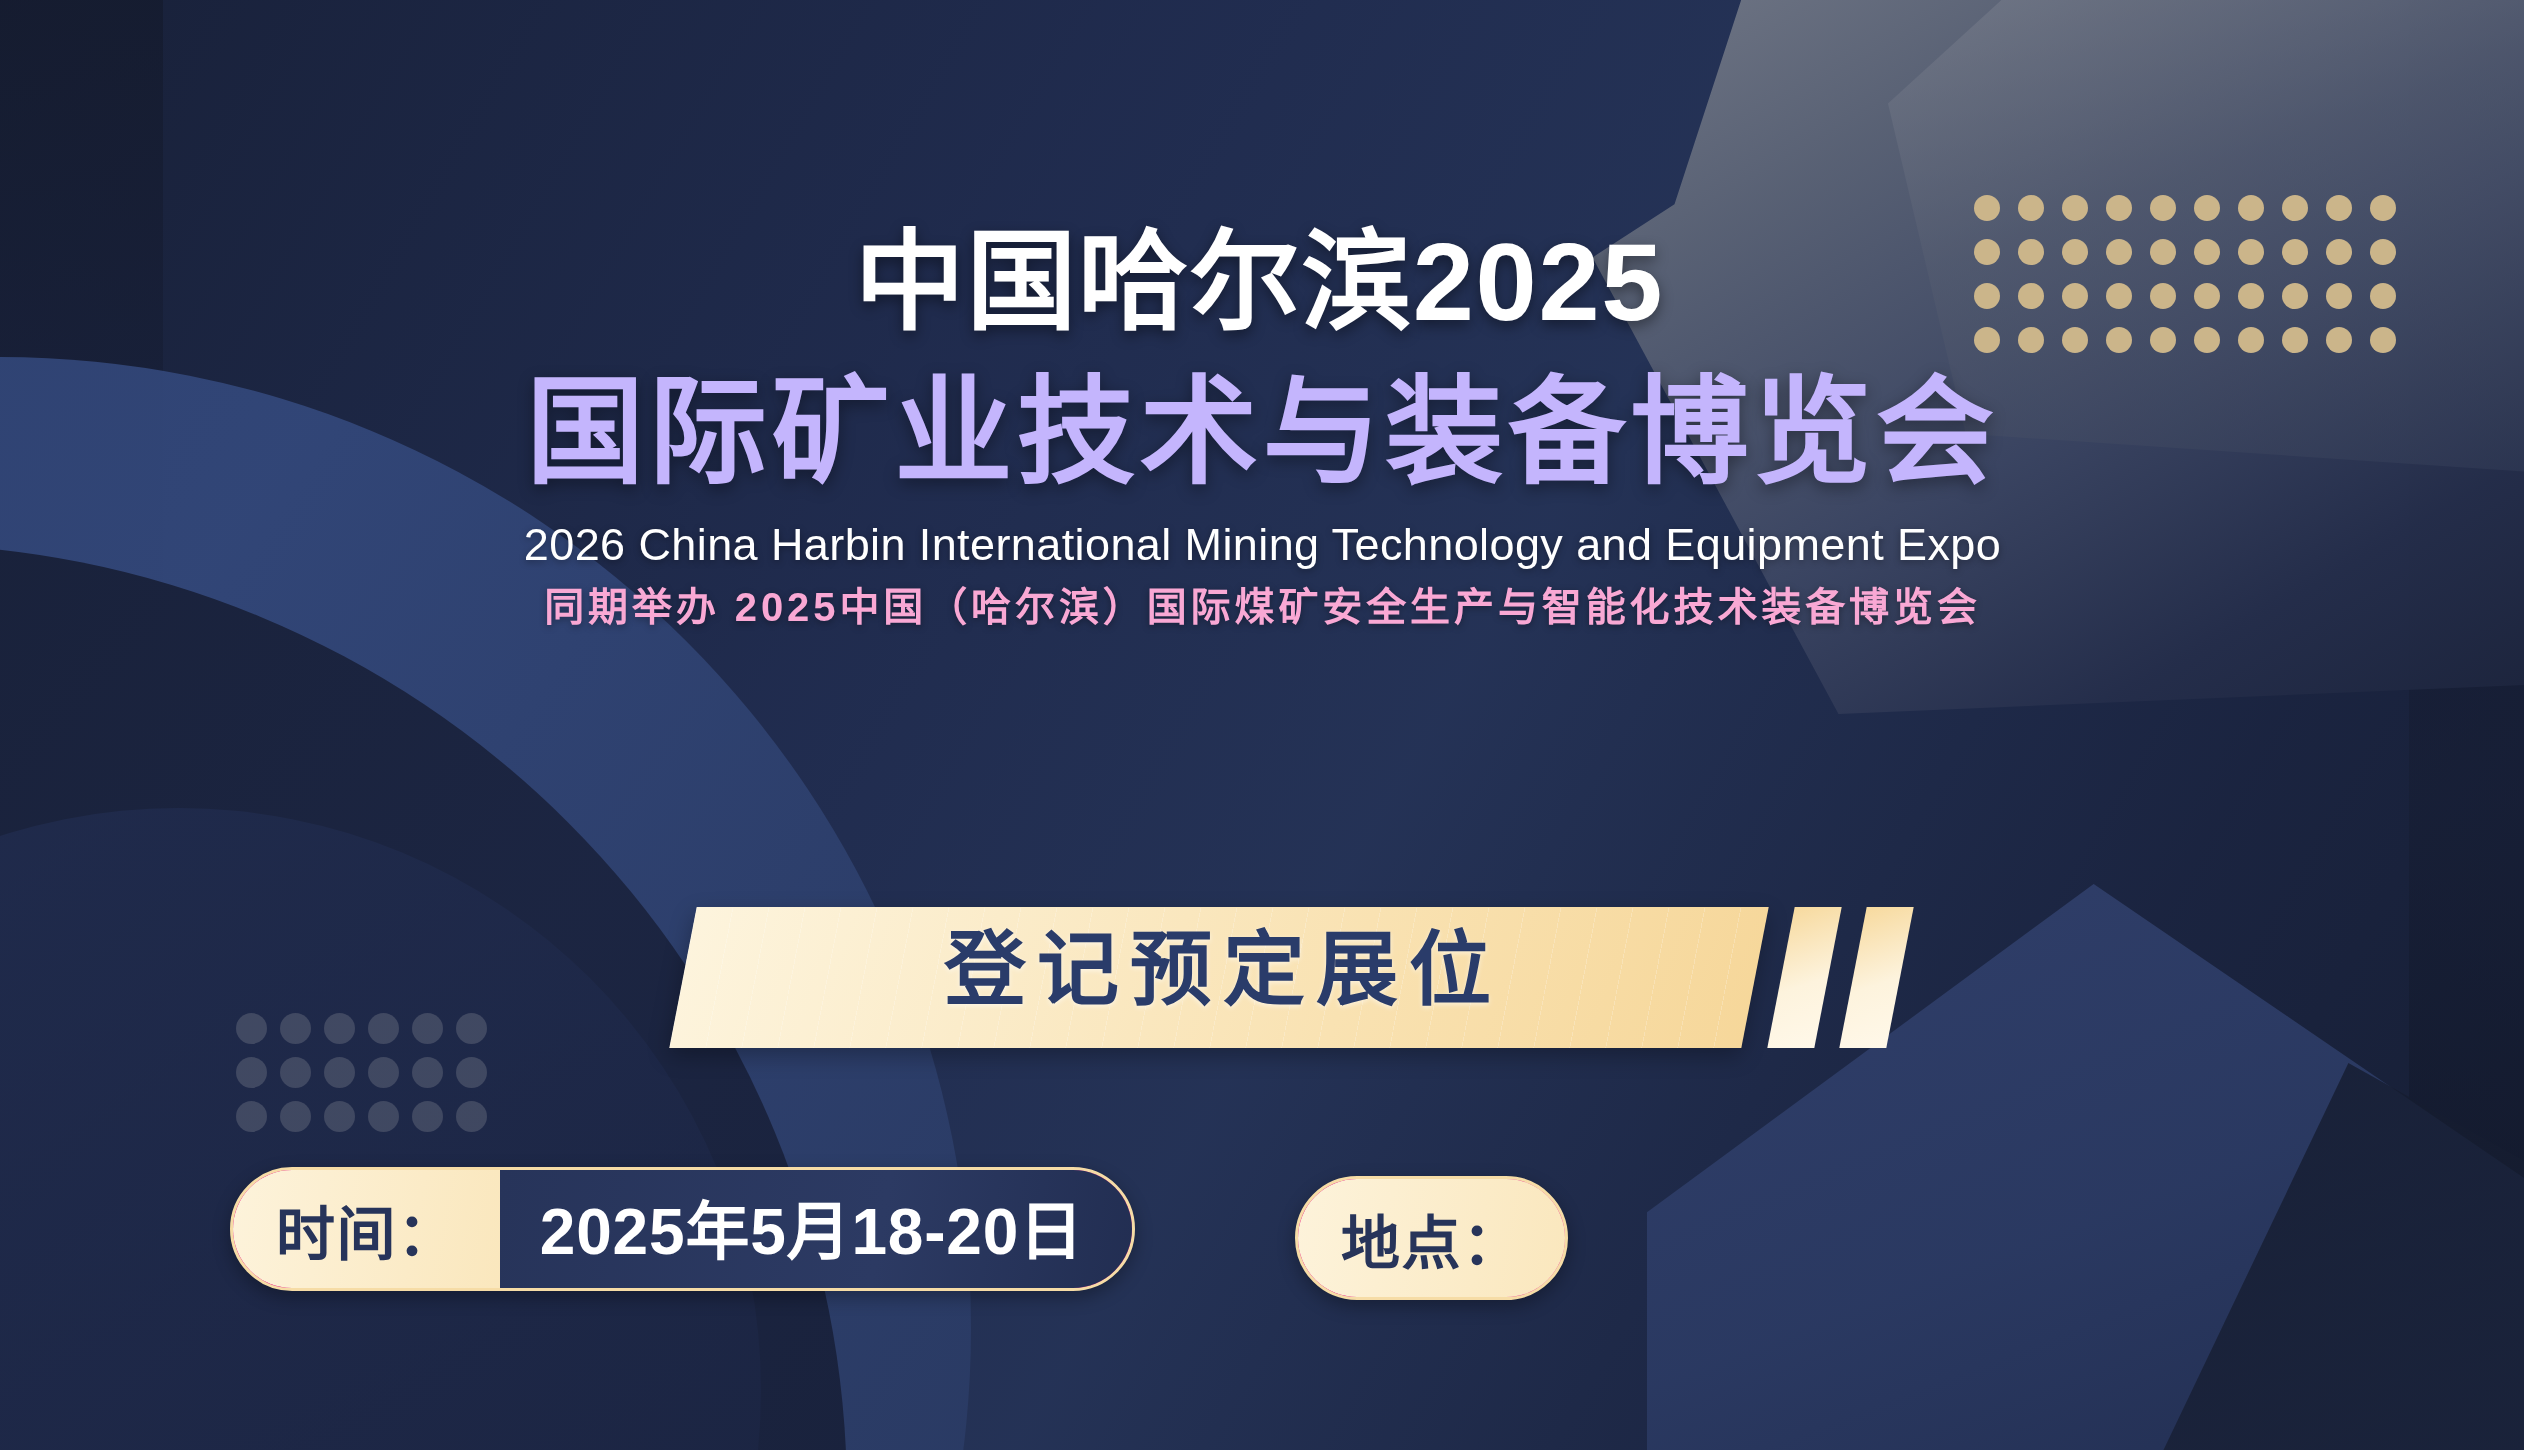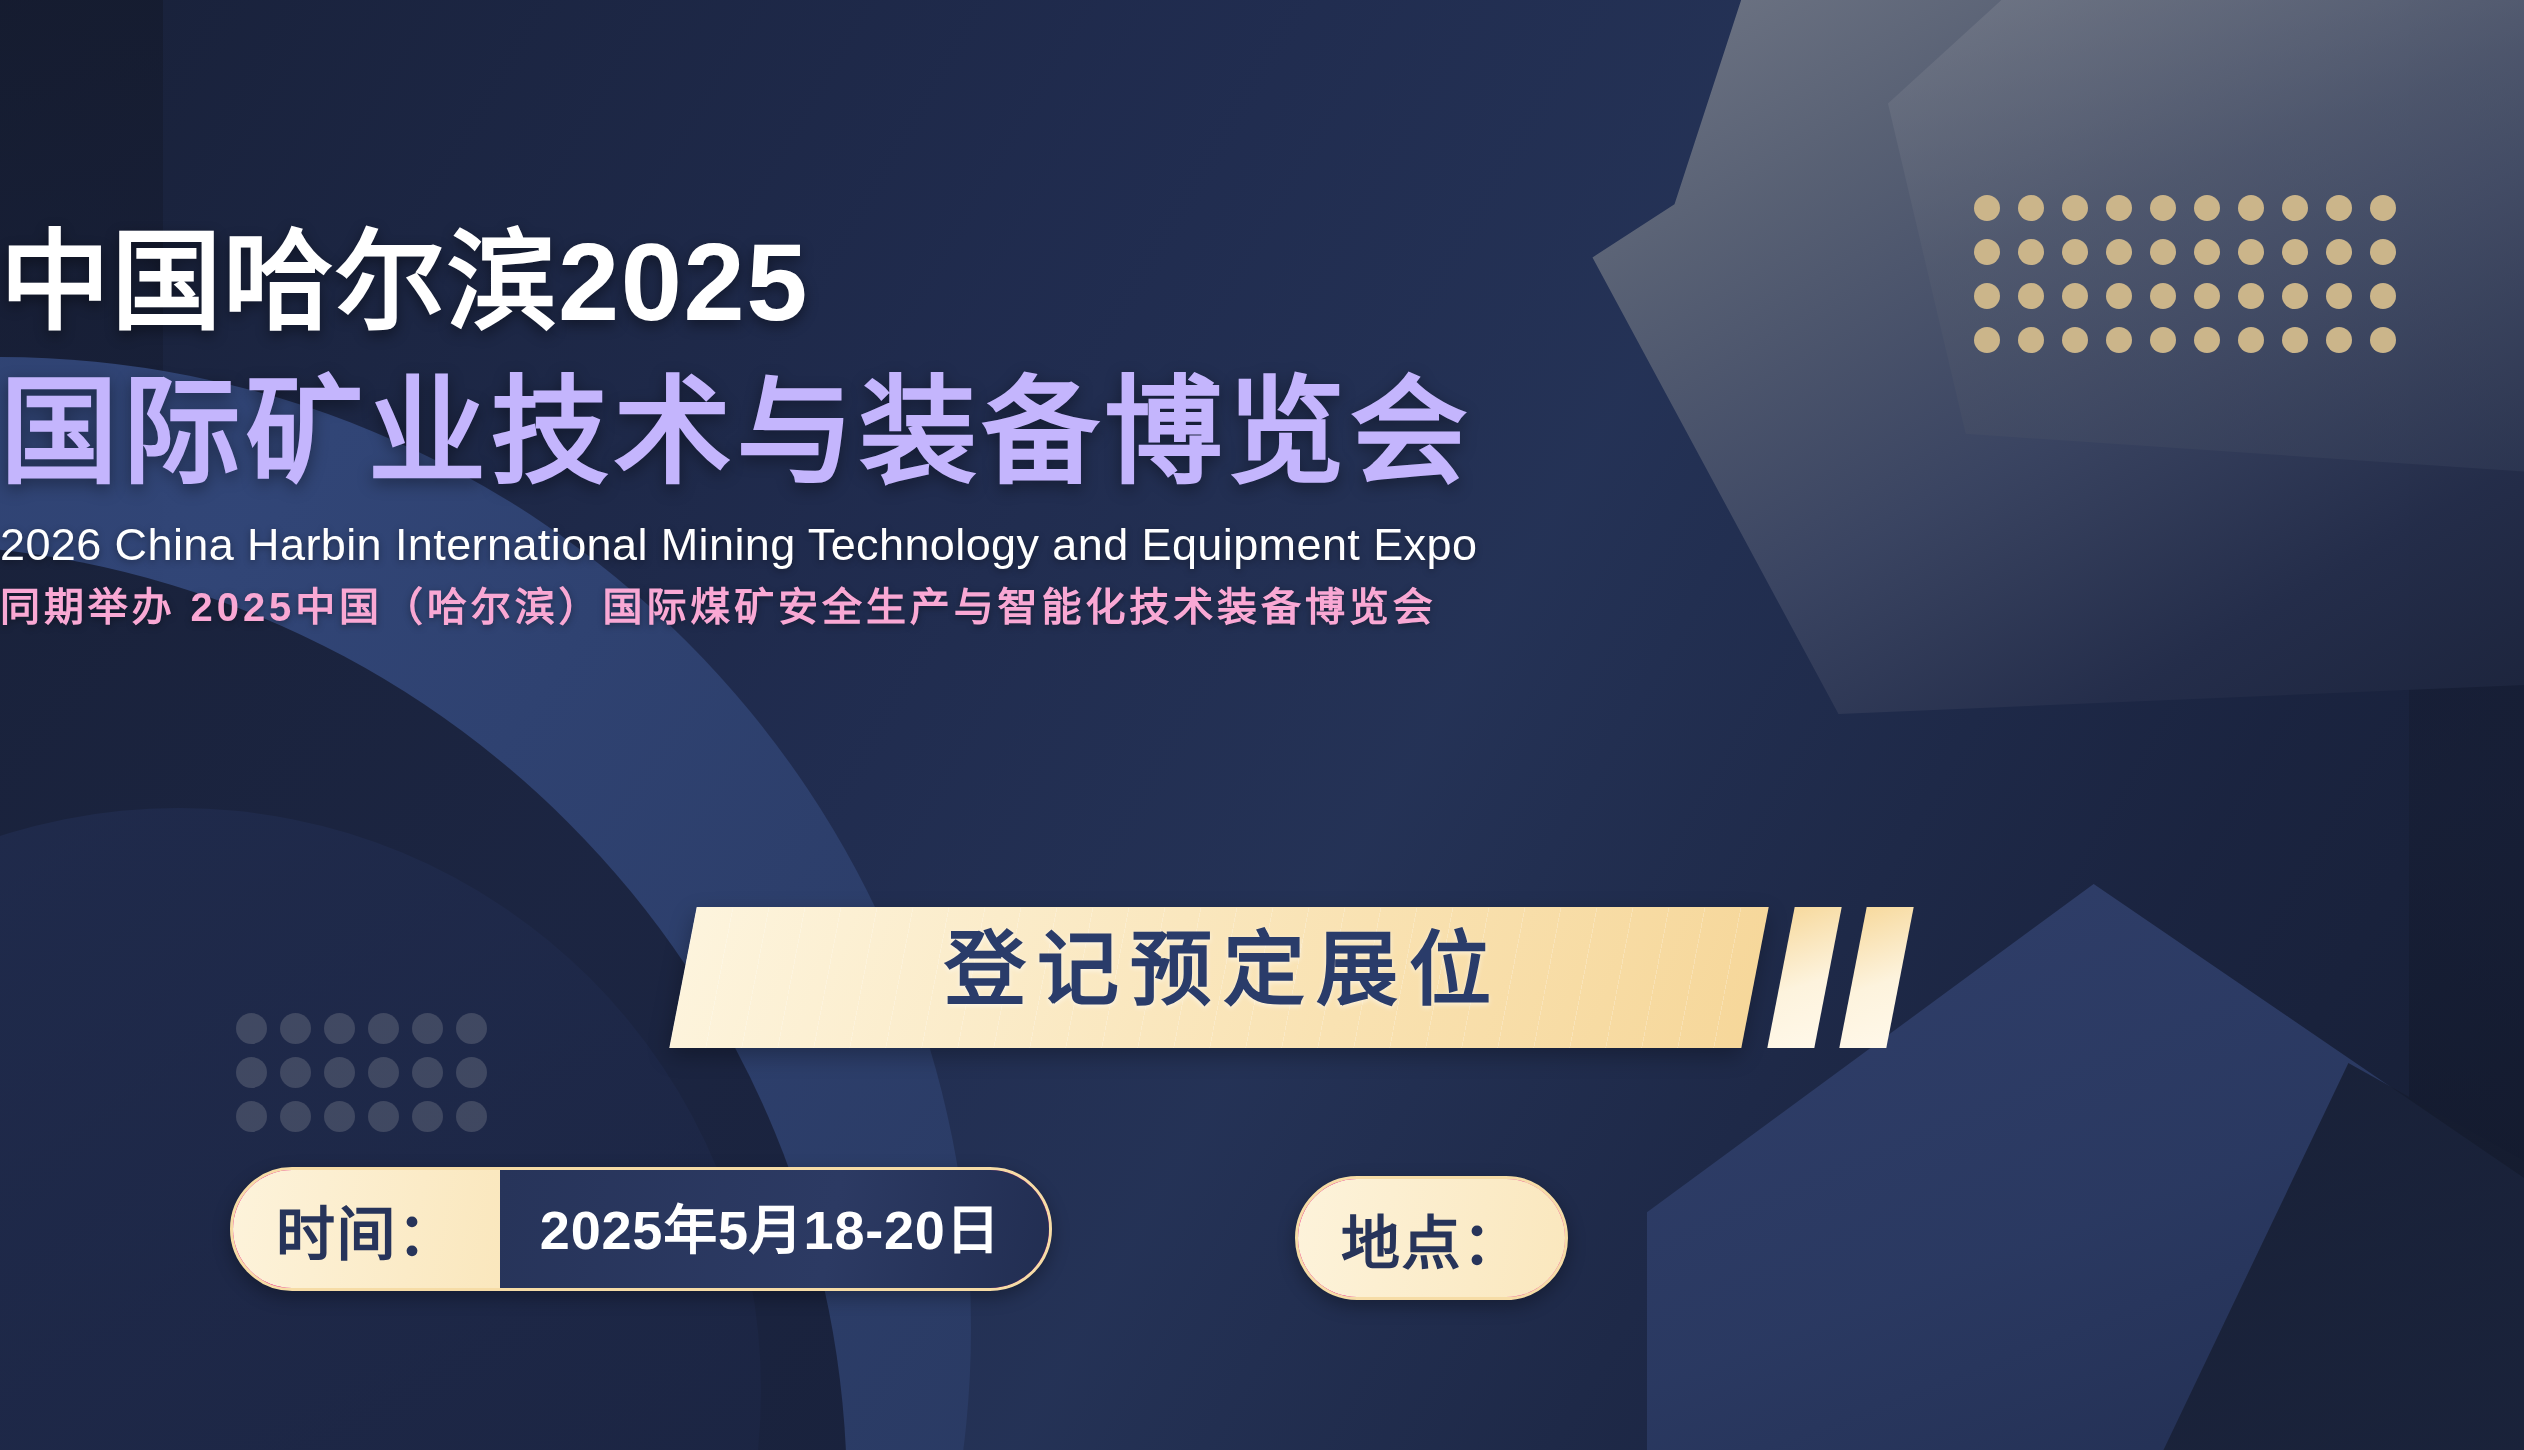--- a/index.html
+++ b/index.html
@@ -120,21 +120,21 @@
   }
   .dots-grey span{
     width:31px; height:31px;
     background:rgba(185,185,185,.22);
     margin:6.2px;
   }
 
   
   .content{
     position:absolute; inset:0;
-    display:flex; flex-direction:column; align-items:flex-start;
+    display:flex; flex-direction:column; align-items:center;
   }
 
   .title-main{
     margin-top:227px;
     font-size:110px;
     line-height:1;
     font-weight:bold;
     color:#ffffff;
     letter-spacing:1.6px;
     text-shadow:0 4.7px 14px rgba(0,0,0,.42);
@@ -227,21 +227,21 @@
     color:#27345a;
     font-size:59px; font-weight:bold;
     letter-spacing:1.6px;
     border-radius:64px 0 0 64px;
     white-space:nowrap;
   }
   .pill-value{
     display:flex; align-items:center;
     padding:0 48px 7px 40px;
     color:#ffffff;
-    font-size:54px; font-weight:bold;
+    font-size:64px; font-weight:bold;
     letter-spacing:0.8px;
     white-space:nowrap;
     background:linear-gradient(100deg,#27345a 0%,#2c3a63 60%,#222e52 100%);
   }
 
   .pill-date{ left:230px; top:1167px; }
   .pill-venue{ left:1295px; top:1176px; }
 </style>
 </head>
 <body>

